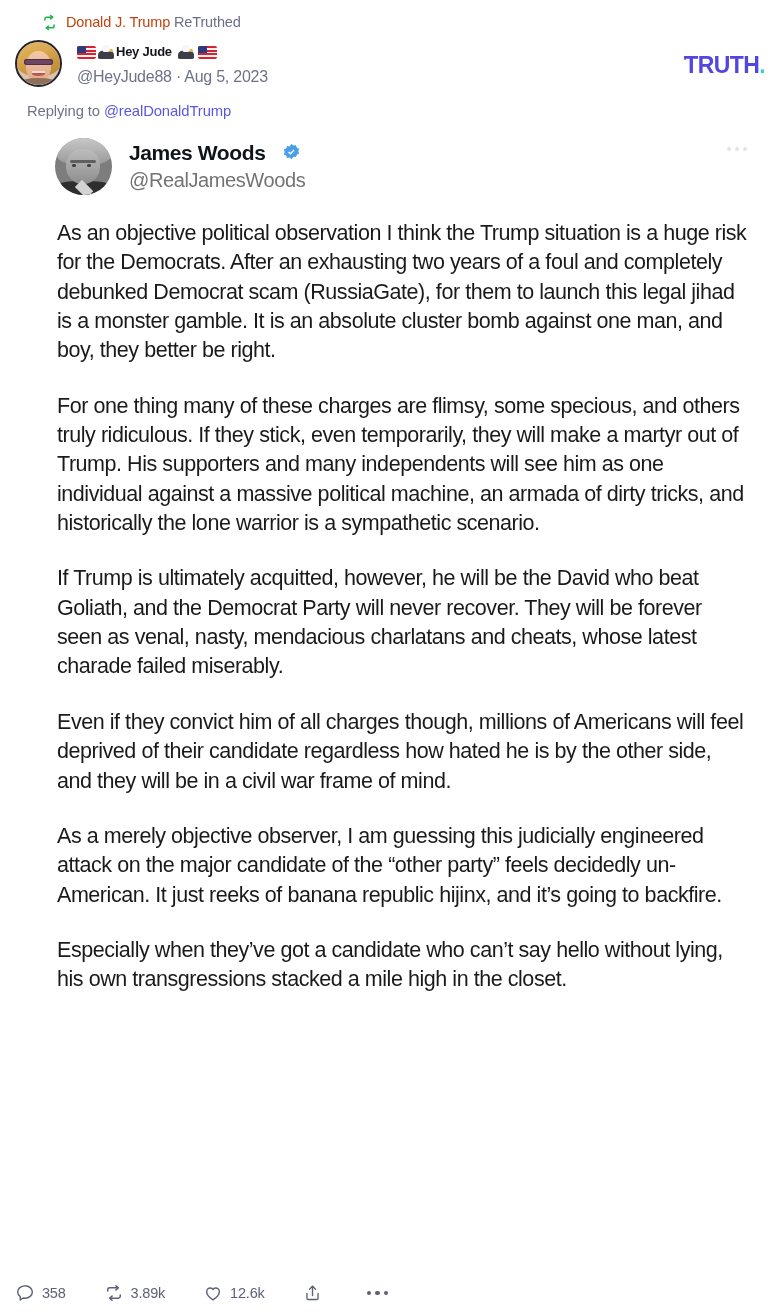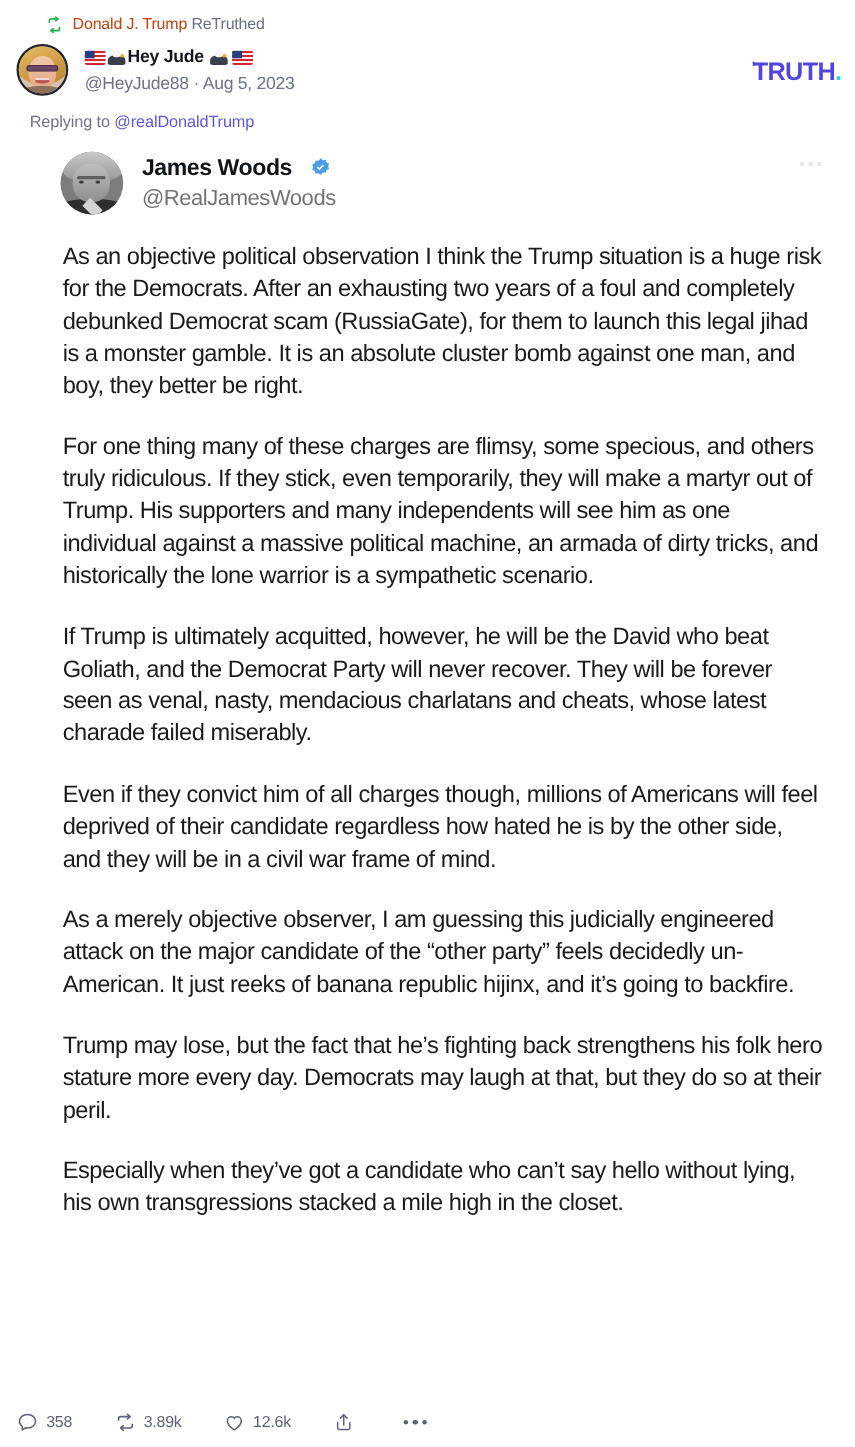--- a/index.html
+++ b/index.html
@@ -106,21 +106,21 @@
     border-radius: 50% 50% 0 0;
     background: #8e6f57;
   }
 
   .author-meta {
     padding-left: 15px;
     padding-top: 0px;
     line-height: 1.15;
   }
   .author-name {
-    font-size: 16px;
+    font-size: 13px;
     font-weight: 700;
     color: #14141f;
     letter-spacing: -0.25px;
     display: flex;
     align-items: center;
     gap: 1px;
     white-space: nowrap;
     height: 24px;
   }
   .author-handle {
@@ -445,21 +445,20 @@
           <i></i>
       </div>
     </div>
 
     <div class="embed-body">
       <p>As an objective political observation I think the Trump situation is a huge risk for the Democrats. After an exhausting two years of a foul and completely debunked Democrat scam (RussiaGate), for them to launch this legal jihad is a monster gamble.  It is an absolute cluster bomb against one man, and boy, they better be right.</p>
       <p>For one thing many of these charges are flimsy, some specious, and others truly ridiculous. If they stick, even temporarily, they will make a martyr out of Trump. His supporters and many independents will see him as one individual against a massive political machine, an armada of dirty tricks, and historically the lone warrior is a sympathetic scenario.</p>
       <p>If Trump is ultimately acquitted, however, he will be the David who beat Goliath, and the Democrat Party will never recover. They will be forever seen as venal, nasty, mendacious charlatans and cheats, whose latest charade failed miserably.</p>
       <p>Even if they convict him of all charges though, millions of Americans will feel deprived of their candidate regardless how hated he is by the other side, and they will be in a civil war frame of mind.</p>
       <p>As a merely objective observer, I am guessing this judicially engineered attack on the major candidate of the “other party” feels decidedly un-American.  It just reeks of banana republic hijinx, and it’s going to backfire.</p>
-      <p>Trump may lose, but the fact that he’s fighting back strengthens his folk hero stature more every day. Democrats may laugh at that, but they do so at their peril.</p>
       <p>Especially when they’ve got a candidate who can’t say hello without lying, his own transgressions stacked a mile high in the closet.</p>
     </div>
   </div>
 
   <div class="actions">
 
     <div class="action">
       <svg width="20" height="20" viewBox="0 0 24 24">
         <path d="M12 3.4c-4.9 0-8.8 3.3-8.8 7.4 0 2.3 1.2 4.3 3.1 5.6v3.9l3.6-2.3c.7.1 1.4.2 2.1.2 4.9 0 8.8-3.3 8.8-7.4S16.9 3.4 12 3.4z" fill="none" stroke="#5d6176" stroke-width="1.7" stroke-linejoin="round"></path>
       </svg>

